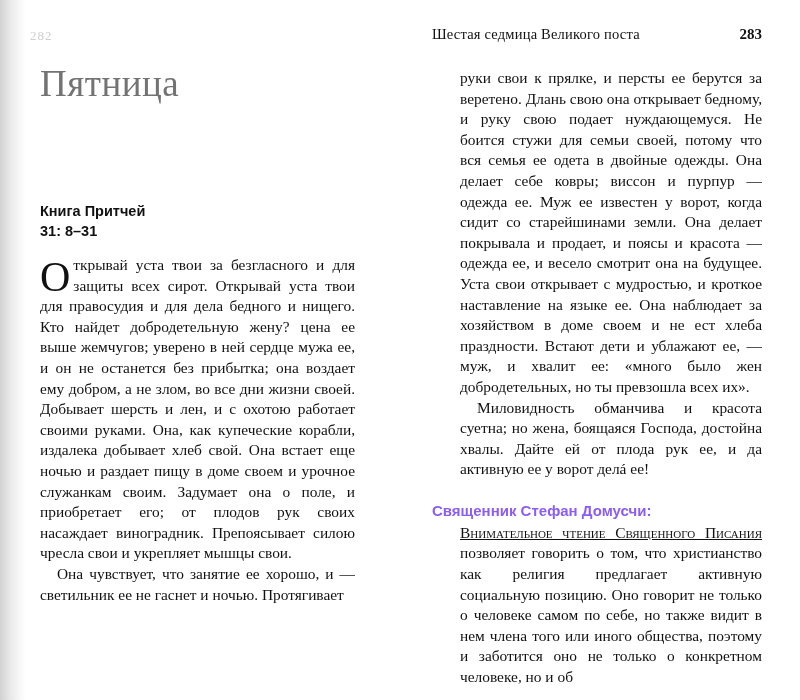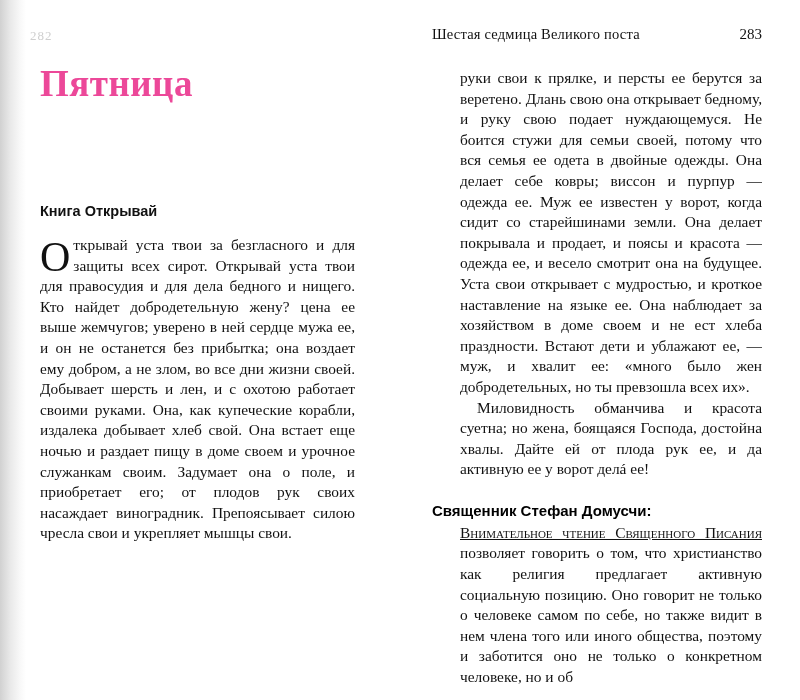--- a/index.html
+++ b/index.html
@@ -52,24 +52,24 @@
   .col-left {
     position: absolute;
     left: 40px;
     top: 26px;
     width: 315px;
     height: 640px;
   }
   .chapter-title {
     font-family: "Liberation Serif", serif;
     font-size: 37px;
-    font-weight: 700;
+    font-weight: 400;
     letter-spacing: 0.5px;
     margin: 36px 0 0 0;
-    color: #ec4899;
+    color: #737373;
   }
   .source-ref {
     font-family: "Liberation Sans", sans-serif;
     font-weight: bold;
     font-size: 14.5px;
     line-height: 20px;
     margin-top: 96px;
     color: #111111;
   }
   .source-ref .line2 {
@@ -118,39 +118,39 @@
     align-items: baseline;
     font-family: "Liberation Serif", serif;
     font-size: 14.5px;
     color: #111111;
     height: 20px;
   }
   .running-head .rh-title {
     letter-spacing: 0.2px;
   }
   .running-head .rh-page {
-    font-weight: normal;
+    font-weight: bold;
     font-size: 15px;
     text-align: right;
   }
   .col-right .body-text {
     margin-top: 22px;
     margin-left: 28px;
   }
   .small-caps-lead {
     font-variant: small-caps;
     text-decoration: underline;
   }
   .author-head {
     font-family: "Liberation Sans", sans-serif;
     font-weight: bold;
     font-size: 15px;
     margin-top: 22px;
     margin-bottom: 4px;
-    color: #000000;
+    color: #8b5cf6;
   }
   p {
     margin: 0;
   }
   .p-gap {
     margin-top: 0;
   }
 </style>
 </head>
 <body>
@@ -160,27 +160,29 @@
   <div class="gutter-shade"></div>
   <div class="gutter-ghost">282</div>
 
   <div class="columns">
 
     <div class="col-left">
 
       <h1 class="chapter-title">Пятница</h1>
 
       <div class="source-ref">
-        <span>Книга Открывай</span>
+        <span>Книга Притчей</span>
+        <span class="line2">31: 8–31</span>
       </div>
 
       <div class="body-text">
         <p class="dropcap-para">
           <span class="dropcap">О</span><span>ткрывай уста твои за безгласного и для защиты всех сирот. Открывай уста твои для правосудия и для дела бедного и нищего. Кто найдет добродетельную жену? цена ее выше жемчугов; уверено в ней сердце мужа ее, и он не останется без прибытка; она воздает ему добром, а не злом, во все дни жизни своей. Добывает шерсть и лен, и с охотою работает своими руками. Она, как купеческие корабли, издалека добывает хлеб свой. Она встает еще ночью и раздает пищу в доме своем и урочное служанкам своим. Задумает она о поле, и приобретает его; от плодов рук своих насаждает виноградник. Препоясывает силою чресла свои и укрепляет мышцы свои.</span>
         </p>
+        <p class="indent p-gap">Она чувствует, что занятие ее хорошо, и — светильник ее не гаснет и ночью. Протягивает</p>
       </div>
 
     </div>
 
     <div class="col-right">
 
       <div class="running-head">
         <span class="rh-title">Шестая седмица Великого поста</span>
         <span class="rh-page">283</span>
       </div>

